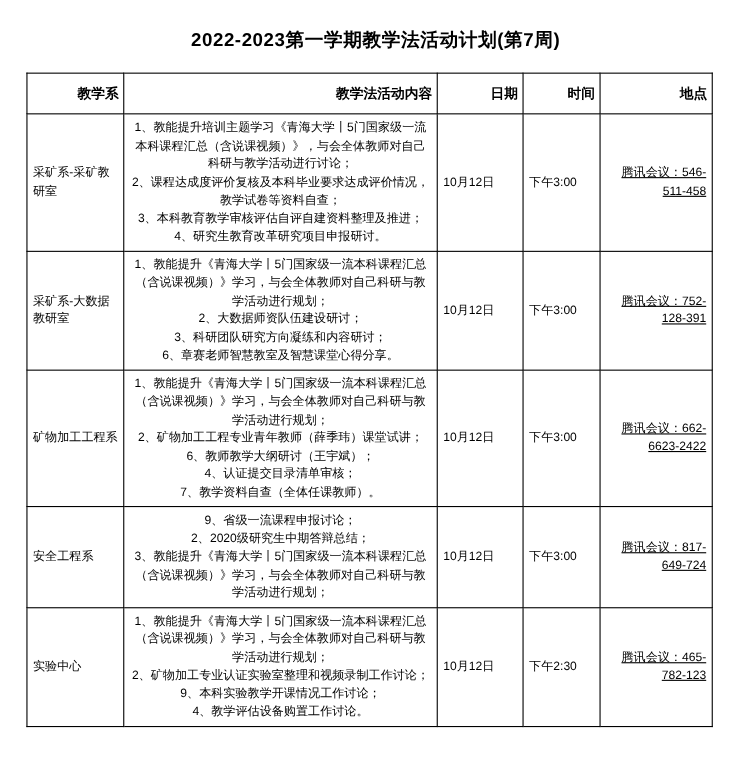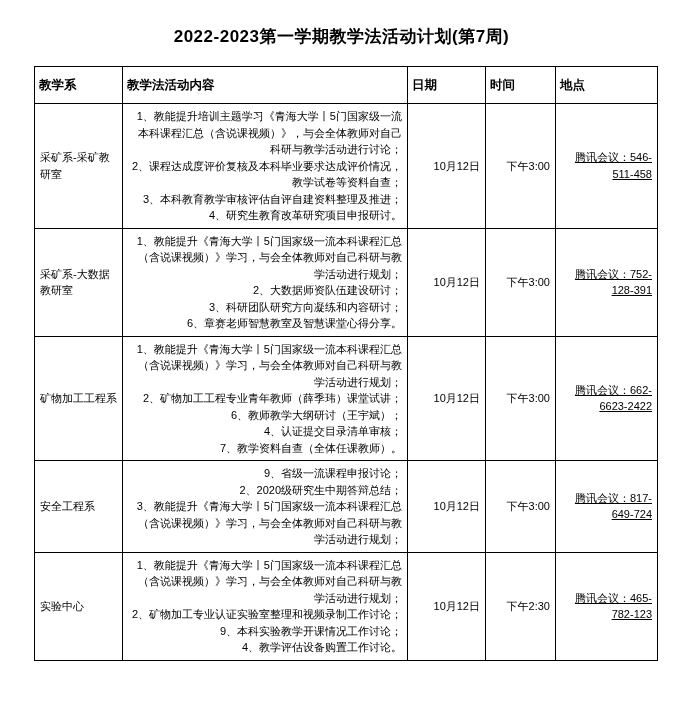--- a/index.html
+++ b/index.html
@@ -11,21 +11,21 @@
     width: 683px;
     height: 710px;
     font-family: "Liberation Sans", "DejaVu Sans", sans-serif;
     color: #000000;
     overflow: hidden;
   }
   .page {
     width: 683px;
     height: 710px;
     box-sizing: border-box;
-    padding: 0 34px;
+    padding: 0 24px;
     position: relative;
   }
   .doc-title {
     text-align: center;
     font-size: 17px;
     font-weight: bold;
     letter-spacing: 0.5px;
     padding-top: 26px;
     padding-bottom: 18px;
     line-height: 1.3;
@@ -37,48 +37,48 @@
     border: 1.5px solid #000;
   }
   table.plan th, table.plan td {
     border: 1px solid #000;
     vertical-align: middle;
     padding: 4px 5px;
     font-size: 11px;
     line-height: 1.5;
   }
   table.plan thead th {
-    text-align: left;
+    text-align: right;
     font-weight: bold;
     font-size: 12.5px;
     height: 30px;
     padding: 3px 4px;
   }
   col.c-dept  { width: 88px; }
   col.c-body  { width: 285px; }
   col.c-date  { width: 78px; }
   col.c-time  { width: 70px; }
   col.c-place { width: 102px; }
 
   td.dept {
     text-align: left;
     font-size: 11.5px;
     line-height: 1.55;
   }
   td.body {
-    text-align: right;
+    text-align: center;
     font-size: 11px;
     line-height: 1.52;
     padding: 6px 6px 6px 7px;
   }
   td.body .line {
     white-space: normal;
   }
   td.date, td.time {
-    text-align: right;
+    text-align: left;
     font-size: 11.5px;
   }
   td.place {
     text-align: right;
     font-size: 11.5px;
     line-height: 1.5;
     text-decoration: underline;
   }
 </style>
 </head>

